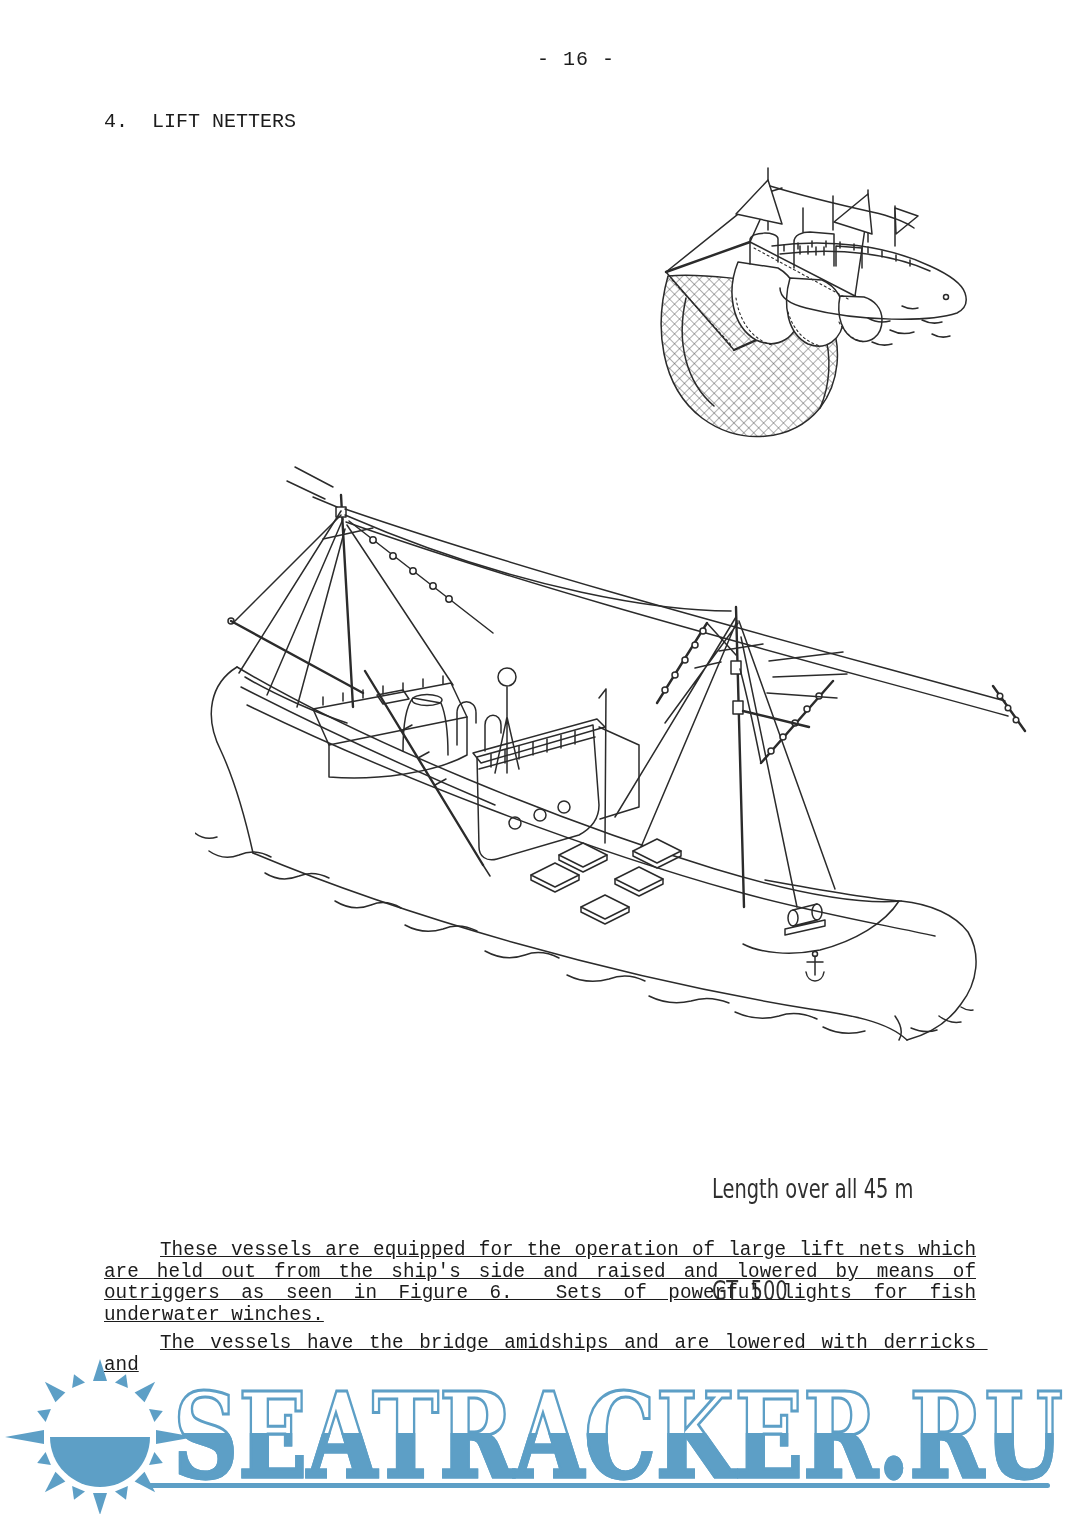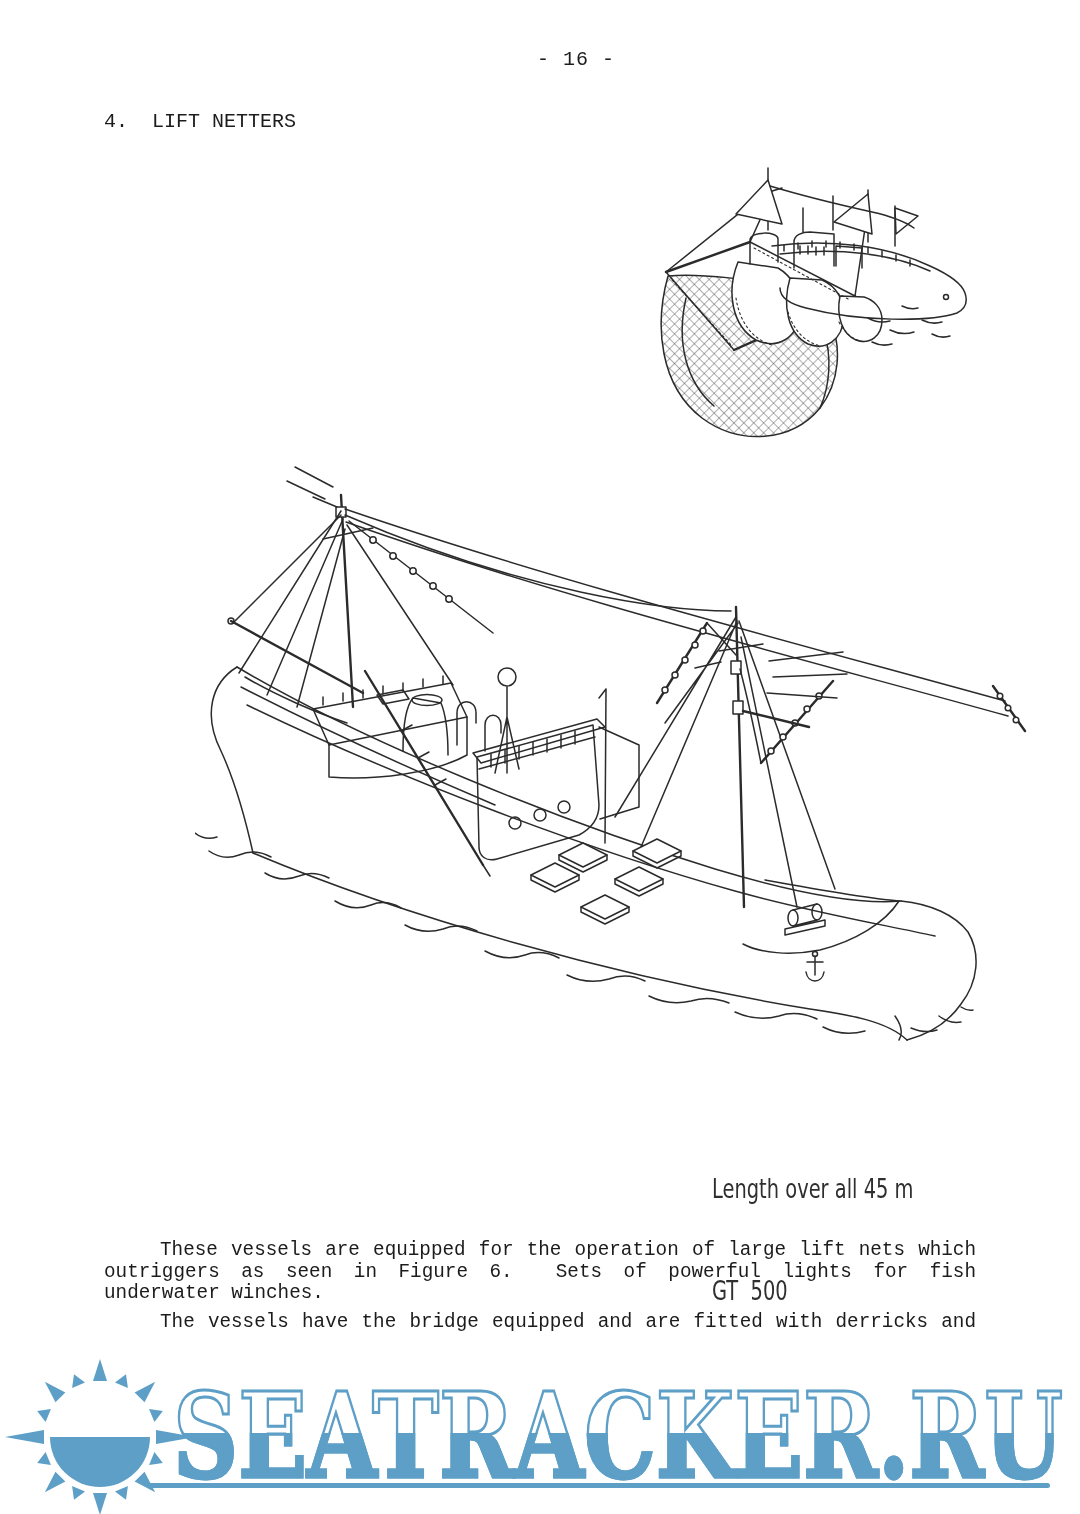--- a/index.html
+++ b/index.html
@@ -8,21 +8,21 @@
   .abs{position:absolute;}
   .mono{font-family:"Liberation Mono",monospace;color:#1c1c1c;}
   .pagenum{top:48px;left:0;width:100%;text-align:center;font-size:20px;letter-spacing:1px;padding-left:36px;}
   .heading{top:110px;left:104px;font-size:20px;white-space:pre;}
   .sketch-small{left:630px;top:150px;width:340px;height:300px;}
   .sketch-main{left:195px;top:455px;width:840px;height:628px;}
   .spec{left:712px;top:1104px;font-family:"DejaVu Sans",sans-serif;color:#2f2f2f;
         font-size:27px;line-height:34px;transform:scaleX(0.72);transform-origin:0 0;white-space:pre;}
   .caption{top:1194px;left:0;width:100%;text-align:center;font-size:19.5px;white-space:pre;}
   .bodytext{left:104px;top:1240px;width:872px;font-size:19.3px;line-height:21.5px;z-index:2;}
-  .ln{white-space:pre-wrap;}
+  .ln{white-space:pre-wrap;text-decoration:underline;}
   .just{text-align:justify;text-align-last:justify;}
   .indent{text-indent:56px;}
   .p2{margin-top:7px;}
   .watermark{left:0;top:1350px;width:1080px;height:164px;z-index:1;}
   
   .sk path,.sk circle,.sk ellipse,.sk rect{fill:none;stroke:#2b2b2b;stroke-width:1.5;
       stroke-linecap:round;stroke-linejoin:round;}
   .sk .w2{stroke-width:2.4;}
   .sk .fill-white{fill:#ffffff;}
   .sk .fill-hatch{fill:url(#xh);}
@@ -232,18 +232,19 @@
         <path d="M-7,-56 L0,-68 L7,-56 Z" transform="rotate(337.5)"></path>
       </g>
     </g>
     <text class="wm-outline" x="618" y="127" text-anchor="middle" font-size="118" textLength="890" lengthAdjust="spacingAndGlyphs">SEATRACKER.RU</text>
     <text class="wm-solid" x="618" y="127" text-anchor="middle" font-size="118" textLength="890" lengthAdjust="spacingAndGlyphs">SEATRACKER.RU</text>
     <rect class="wm-blue" x="148" y="133" width="902" height="5" rx="2.5"></rect>
   </svg>
 
   <div class="abs mono bodytext">
     <div class="ln just indent">These vessels are equipped for the operation of large lift nets which</div>
+    <div class="ln just">are held out from the ship's side and raised and lowered by means of</div>
     <div class="ln just">outriggers as seen in Figure 6.  Sets of powerful lights for fish</div>
     <div class="ln">underwater winches.</div>
-    <div class="ln just indent p2">The vessels have the bridge equipped and are fitted with derricks and</div>
+    <div class="ln just indent p2">The vessels have the bridge amidships and are lowered with derricks and</div>
   </div>
 
 </div>
 
 </body></html>

